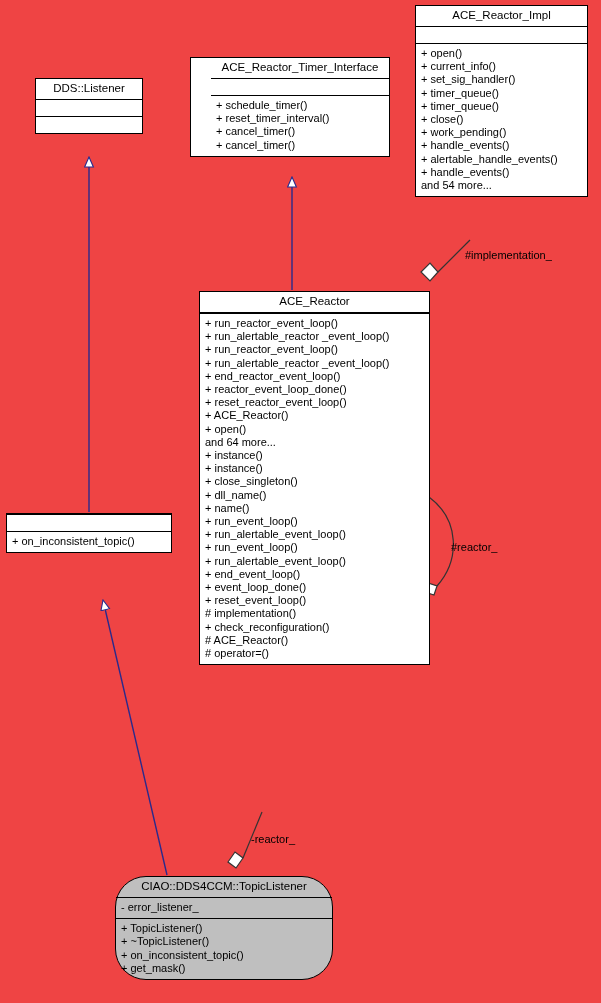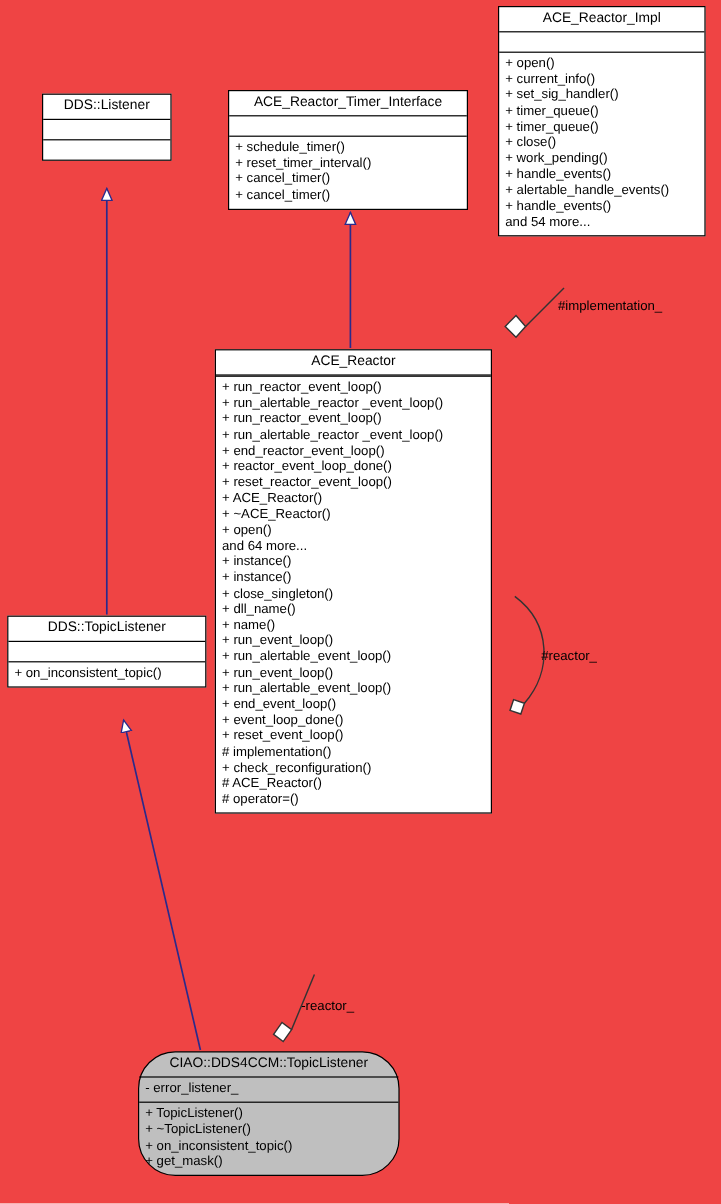--- a/index.html
+++ b/index.html
@@ -113,21 +113,21 @@
       <div class="uml-row">+ timer_queue()</div>
       <div class="uml-row">+ close()</div>
       <div class="uml-row">+ work_pending()</div>
       <div class="uml-row">+ handle_events()</div>
       <div class="uml-row">+ alertable_handle_events()</div>
       <div class="uml-row">+ handle_events()</div>
       <div class="uml-row">and 54 more...</div>
     </div>
   </div>
 
-  <div class="uml-class" style="left:190px; top:75px; width:200px;">
+  <div class="uml-class" style="left:190px; top:57px; width:200px;padding-left:20px;">
     <div class="uml-title">ACE_Reactor_Timer_Interface</div>
     <div class="uml-sep"></div>
     <div class="uml-compartment empty"></div>
     <div class="uml-sep"></div>
     <div class="uml-compartment">
       <div class="uml-row">+ schedule_timer()</div>
       <div class="uml-row">+ reset_timer_interval()</div>
       <div class="uml-row">+ cancel_timer()</div>
       <div class="uml-row">+ cancel_timer()</div>
     </div>
@@ -135,43 +135,41 @@
 
   <div class="uml-class" style="left:35px; top:78px; width:108px;">
     <div class="uml-title">DDS::Listener</div>
     <div class="uml-sep"></div>
     <div class="uml-compartment empty"></div>
     <div class="uml-sep"></div>
     <div class="uml-compartment empty"></div>
   </div>
 
   <div class="uml-class" style="left:6px; top:513px; width:166px;">
-    <div class="uml-title">DDS::TopicListener</div>
     <div class="uml-sep"></div>
     <div class="uml-compartment empty"></div>
     <div class="uml-sep"></div>
     <div class="uml-compartment">
       <div class="uml-row">+ on_inconsistent_topic()</div>
     </div>
   </div>
 
-  <div class="uml-class" style="left:179px; top:291px; width:231px;">
+  <div class="uml-class" style="left:199px; top:291px; width:231px;">
     <div class="uml-title">ACE_Reactor</div>
     <div class="uml-sep"></div>
     <div class="uml-sep"></div>
     <div class="uml-compartment">
       <div class="uml-row">+ run_reactor_event_loop()</div>
       <div class="uml-row wrap">+ run_alertable_reactor _event_loop()</div>
       <div class="uml-row">+ run_reactor_event_loop()</div>
       <div class="uml-row wrap">+ run_alertable_reactor _event_loop()</div>
       <div class="uml-row">+ end_reactor_event_loop()</div>
       <div class="uml-row">+ reactor_event_loop_done()</div>
       <div class="uml-row">+ reset_reactor_event_loop()</div>
       <div class="uml-row">+ ACE_Reactor()</div>
-      <div class="uml-row">+ ~ACE_Reactor()</div>
       <div class="uml-row">+ open()</div>
       <div class="uml-row">and 64 more...</div>
       <div class="uml-row">+ instance()</div>
       <div class="uml-row">+ instance()</div>
       <div class="uml-row">+ close_singleton()</div>
       <div class="uml-row">+ dll_name()</div>
       <div class="uml-row">+ name()</div>
       <div class="uml-row">+ run_event_loop()</div>
       <div class="uml-row">+ run_alertable_event_loop()</div>
       <div class="uml-row">+ run_event_loop()</div>

